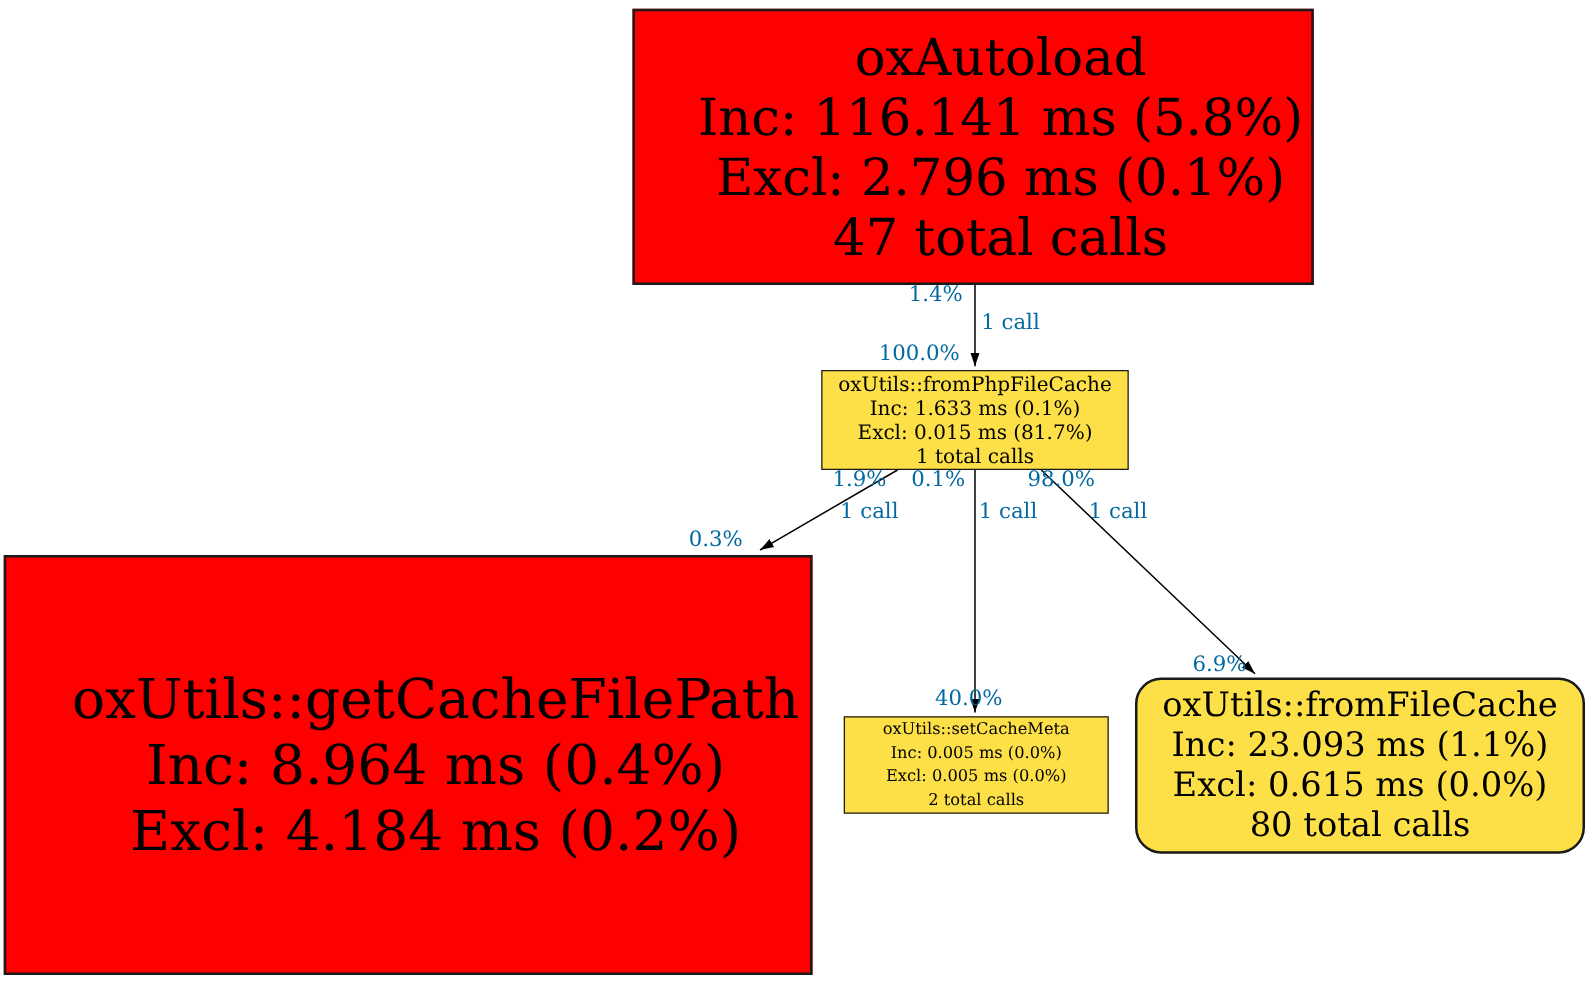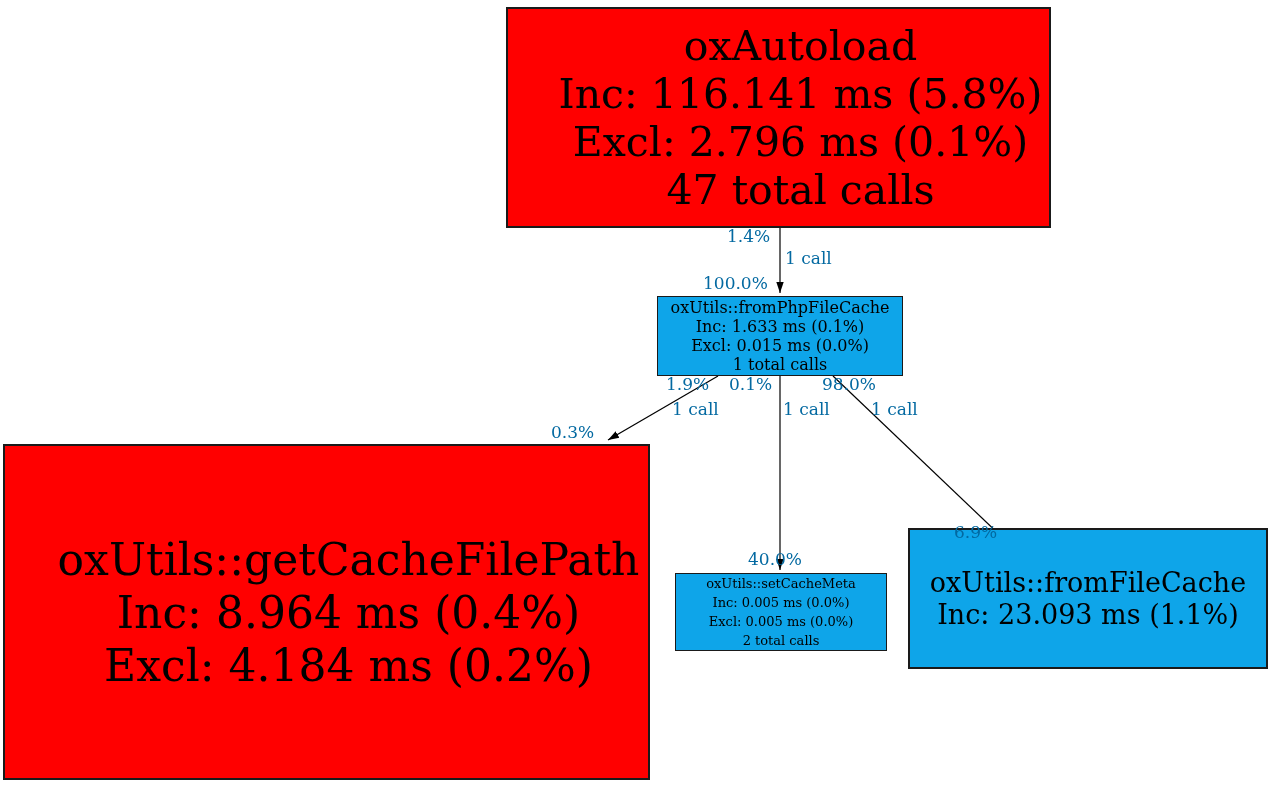--- a/index.html
+++ b/index.html
@@ -23,21 +23,21 @@
     height: 787px;
   }
   .node {
     position: absolute;
     display: flex;
     flex-direction: column;
     justify-content: center;
     align-items: center;
     text-align: center;
     box-sizing: border-box;
-    background: #0ea5e9;
+    background: #fde047;
     border: 1px solid #1a1a1a;
     white-space: nowrap;
     line-height: 1.18;
   }
   .node.hot { background: #ff0000; border-width: 2px; padding-left: 44px; }
   .node .nline { display: block; }
 
   #node-oxautoload {
     left: 506px; top: 7px; width: 545px; height: 221px;
     font-size: 41px; line-height: 48px;
@@ -48,23 +48,24 @@
   }
   #node-fromphpfilecache {
     left: 657px; top: 296px; width: 246px; height: 80px;
     font-size: 16px; line-height: 19px;
   }
   #node-setcachemeta {
     left: 675px; top: 573px; width: 212px; height: 78px;
     font-size: 13px; line-height: 19px;
   }
   #node-fromfilecache {
-    left: 908px; top: 528px; width: 360px; height: 141px;
+    left: 908px; top: 542px; width: 360px; height: 141px;
     font-size: 27px; line-height: 32px;
     border-width: 2px;
+    border-radius: 21px;
   }
 
   .edge-label {
     position: absolute;
     font-size: 17px;
     line-height: 18px;
     white-space: nowrap;
     color: #0369a1;
   }
   #lbl-e1-src  { left: 727px; top: 227px; }
@@ -100,40 +101,42 @@
   <div class="node hot" id="node-oxautoload">
     <span class="nline">oxAutoload</span>
     <span class="nline">Inc: 116.141 ms (5.8%)</span>
     <span class="nline">Excl: 2.796 ms (0.1%)</span>
     <span class="nline">47 total calls</span>
   </div>
 
   <div class="node" id="node-fromphpfilecache">
     <span class="nline">oxUtils::fromPhpFileCache</span>
     <span class="nline">Inc: 1.633 ms (0.1%)</span>
-    <span class="nline">Excl: 0.015 ms (0.0%)</span>
+    <span class="nline">Excl: 0.015 ms (81.7%)</span>
     <span class="nline">1 total calls</span>
   </div>
 
   <div class="node hot" id="node-getcachefilepath">
     <span class="nline">oxUtils::getCacheFilePath</span>
     <span class="nline">Inc: 8.964 ms (0.4%)</span>
     <span class="nline">Excl: 4.184 ms (0.2%)</span>
   </div>
 
   <div class="node" id="node-setcachemeta">
     <span class="nline">oxUtils::setCacheMeta</span>
     <span class="nline">Inc: 0.005 ms (0.0%)</span>
     <span class="nline">Excl: 0.005 ms (0.0%)</span>
     <span class="nline">2 total calls</span>
   </div>
 
   <div class="node" id="node-fromfilecache">
     <span class="nline">oxUtils::fromFileCache</span>
     <span class="nline">Inc: 23.093 ms (1.1%)</span>
+    <span class="nline">Excl: 0.615 ms (0.0%)</span>
+    <span class="nline">80 total calls</span>
   </div>
 
   <div class="edge-label" id="lbl-e1-src">1.4%</div>
   <div class="edge-label" id="lbl-e1-cnt">1 call</div>
   <div class="edge-label" id="lbl-e1-dst">100.0%</div>
 
   <div class="edge-label" id="lbl-e2-src">1.9%</div>
   <div class="edge-label" id="lbl-e2-cnt">1 call</div>
   <div class="edge-label" id="lbl-e2-dst">0.3%</div>
 

